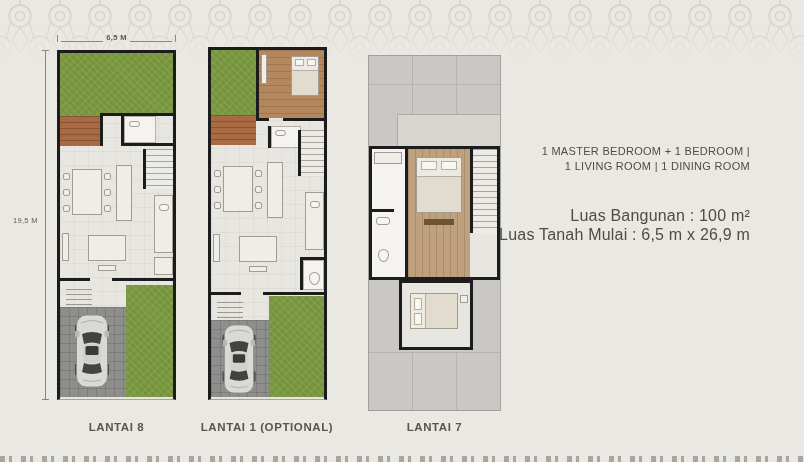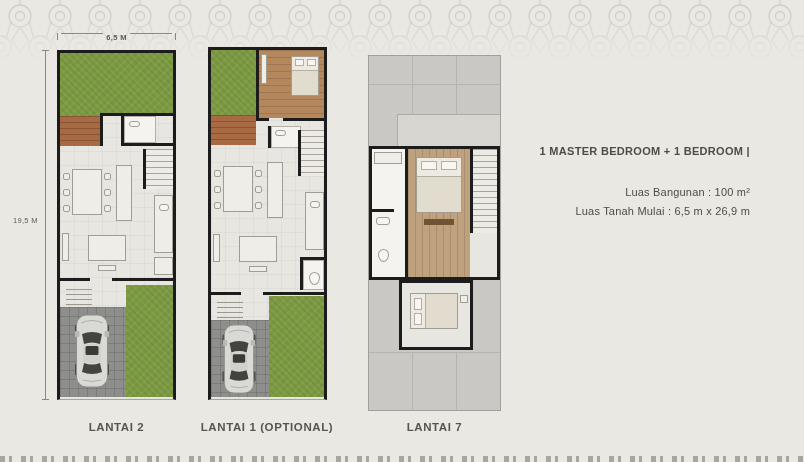--- a/index.html
+++ b/index.html
@@ -37,37 +37,37 @@
   .floorblock{position:absolute;box-sizing:border-box;background:#e8e6e0;border:3px solid #1c1c1c}
   .chair{position:absolute;width:7px;height:7px;border:1px solid #a19d92;border-radius:2px;background:#efede7;box-sizing:border-box}
   .bed{position:absolute;box-sizing:border-box;background:#eee9e1;border:1px solid #a19d92}
   .pillow{position:absolute;box-sizing:border-box;background:#f8f6f1;border:1px solid #b3afa4}
   .duvet{position:absolute;box-sizing:border-box;background:#e2dccf;border-top:1px solid #b3afa4}
   .toilet{position:absolute;box-sizing:border-box;width:11px;height:13px;border:1px solid #a19d92;background:#f6f5f1;
           border-radius:50% 50% 50% 50%/42% 42% 58% 58%}
   .sink{position:absolute;box-sizing:border-box;border:1px solid #a19d92;background:#f6f5f1;border-radius:3px}
 
   
-  .dim-h{position:absolute;display:flex;align-items:flex-start;gap:3px;color:#5d5b55;
+  .dim-h{position:absolute;display:flex;align-items:flex-end;gap:3px;color:#5d5b55;
          font-size:7.5px;font-weight:bold;letter-spacing:.4px}
   .dim-h .ln{flex:1;height:1px;background:#8a8880}
   .dim-h::before,.dim-h::after{content:"";width:1px;height:7px;background:#8a8880}
   .dim-v{position:absolute;width:1px;background:#8a8880}
   .dim-v::before,.dim-v::after{content:"";position:absolute;left:-3px;width:7px;height:1px;background:#8a8880}
   .dim-v::before{top:0}.dim-v::after{bottom:0}
   .dim-vlabel{position:absolute;color:#5d5b55;font-size:7.5px;font-weight:normal;letter-spacing:.3px}
 
   .plan-label{position:absolute;font-size:11.5px;font-weight:bold;letter-spacing:.6px;
               color:#57554f;text-align:center}
 
   
   .info{position:absolute;right:54px;top:144px;width:340px;text-align:right;color:#4e4c47}
   .info .title{font-size:15px;font-weight:bold;letter-spacing:.9px;margin-bottom:16px}
-  .info .rooms div{font-size:11px;font-weight:bold;line-height:15px;letter-spacing:.3px}
-  .info .areas{margin-top:24px;font-size:11px;line-height:19px;letter-spacing:.2px}
+  .info .rooms div{font-size:11px;font-weight:normal;line-height:15px;letter-spacing:.3px}
+  .info .areas{margin-top:32px;font-size:16px;line-height:19px;letter-spacing:.2px}
 
   .deco-bottom{position:absolute;left:0;right:0;bottom:0;height:6px;opacity:.5;
       background-image:repeating-linear-gradient(90deg,#66645c 0 5px,transparent 5px 9px,#66645c 9px 12px,transparent 12px 21px)}
 </style>
 </head>
 <body>
 
 <div class="canvas">
 
   <svg width="0" height="0" style="position:absolute" aria-hidden="true">
@@ -158,21 +158,21 @@
     <div class="abs wall" style="left:52px;top:225px;width:61px;height:3px"></div>
     <div class="abs steps" style="left:6px;top:236px;width:26px;height:16px"></div>
     <div class="abs grass" style="left:66px;top:232px;width:47px;height:112px"></div>
     <div class="abs carport" style="left:0;top:254px;width:66px;height:90px"></div>
     <div class="abs" style="left:15px;top:260px;width:34px;height:76px">
       <svg width="34" height="76" viewBox="0 0 34 74">
           <use href="#car-glyph"></use>
         </svg>
     </div>
   </div>
-  <div class="plan-label" style="left:57px;top:421px;width:119px">LANTAI 2</div>
+  <div class="plan-label" style="left:57px;top:421px;width:119px">LANTAI 8</div>
 
   <div class="plan" style="left:208px;top:47px;width:119px;height:353px">
     <div class="abs grass" style="left:0;top:0;width:45px;height:65px"></div>
     <div class="abs woodh" style="left:45px;top:0;width:68px;height:68px">
       <div class="furn abs" style="left:5px;top:4px;width:6px;height:30px"></div>
       <div class="bed" style="left:35px;top:6px;width:28px;height:40px">
         <div class="pillow" style="left:3px;top:2px;width:9px;height:7px"></div>
         <div class="pillow" style="left:15px;top:2px;width:9px;height:7px"></div>
         <div class="duvet" style="left:0;top:13px;width:26px;height:25px"></div>
       </div>
@@ -255,20 +255,21 @@
 
     <div class="abs seam" style="left:0;top:296px;width:131px;height:1px"></div>
     <div class="abs seam" style="left:43px;top:296px;width:1px;height:58px"></div>
     <div class="abs seam" style="left:87px;top:296px;width:1px;height:58px"></div>
   </div>
   <div class="plan-label" style="left:368px;top:421px;width:133px">LANTAI 7</div>
 
   <div class="info">
     <div class="rooms">
       <div>1 MASTER BEDROOM + 1 BEDROOM |</div>
+      <div>1 LIVING ROOM | 1 DINING ROOM</div>
     </div>
     <div class="areas">
       <div>Luas Bangunan : 100 m²</div>
       <div>Luas Tanah Mulai : 6,5 m x 26,9 m</div>
     </div>
   </div>
 
   <div class="deco-bottom"></div>
 </div>
 

